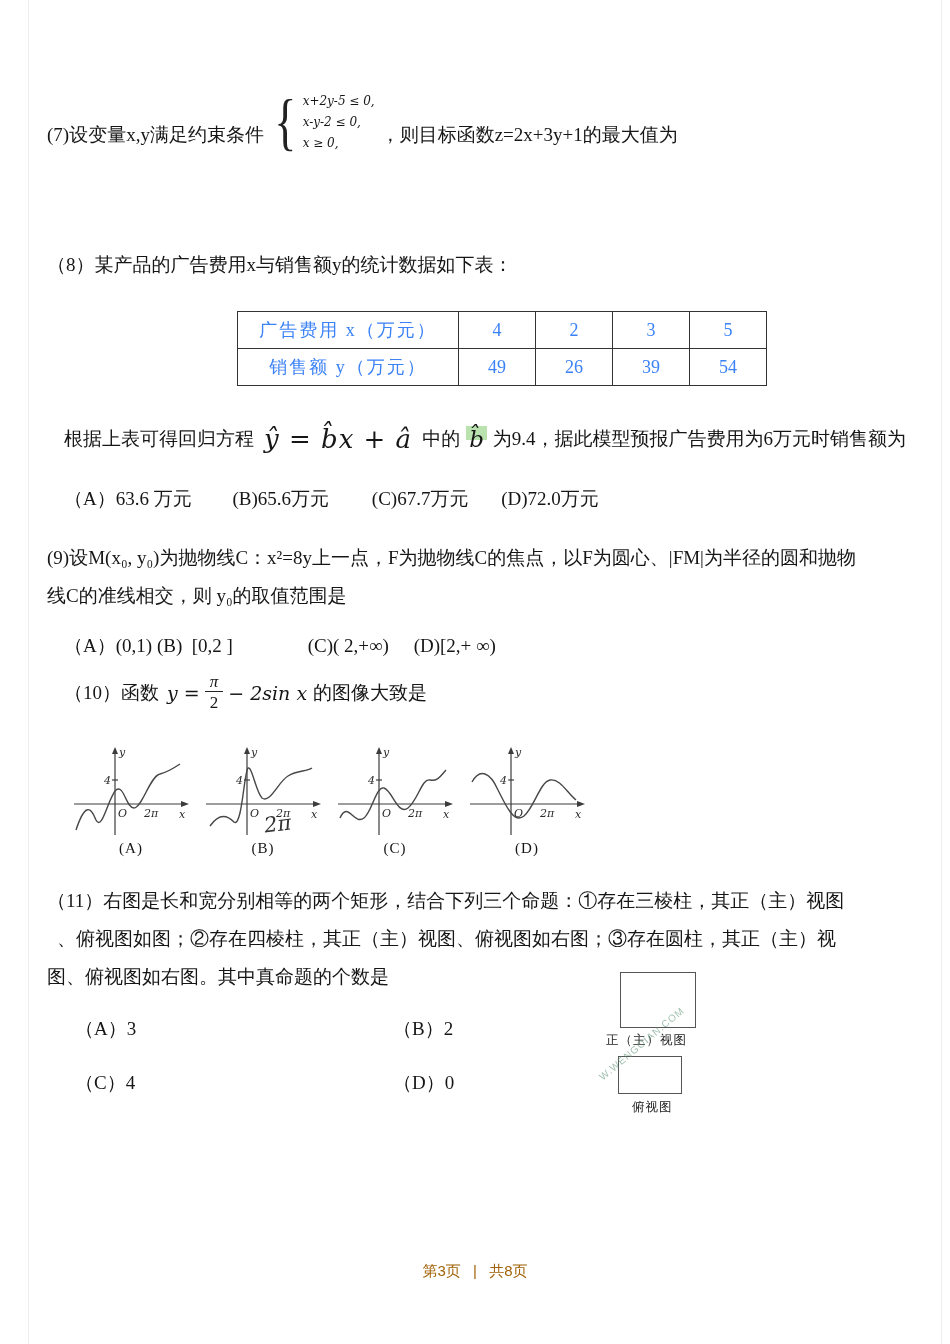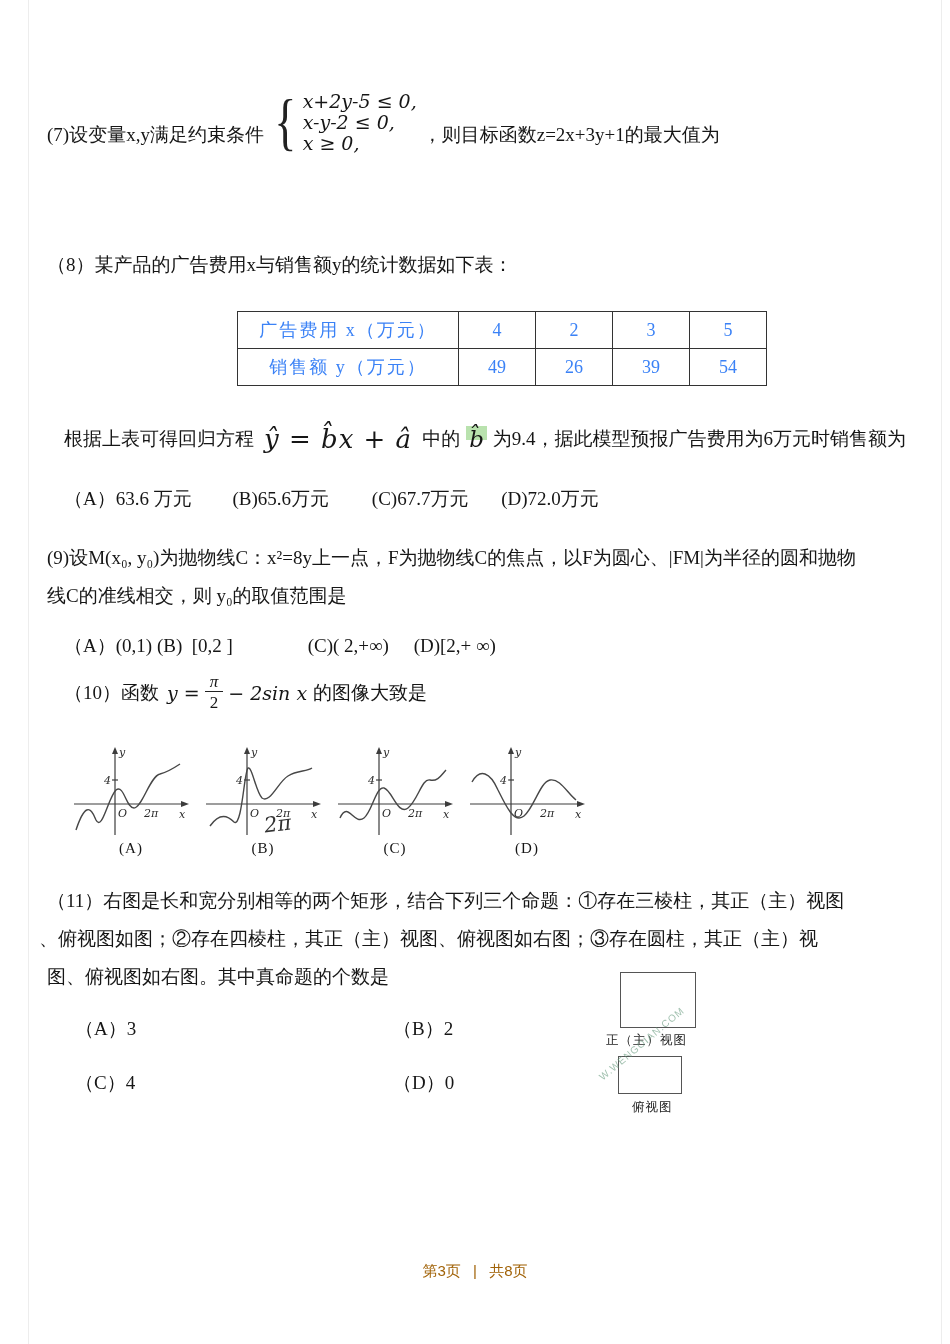--- a/index.html
+++ b/index.html
@@ -12,21 +12,21 @@
 
   
   .scan-edge{position:absolute;top:0;bottom:0;width:1px;background:#ededed;}
 
   
   .q7line{display:flex;align-items:flex-end;}
   .q7line .txt{line-height:26px;white-space:nowrap;}
   .sys{display:inline-flex;align-items:center;transform:translateY(7px);margin:0 6px;}
   .brace{font-size:64px;line-height:66px;font-weight:300;display:inline-block;transform:scaleX(.72);color:#222;}
   .sys-lines{display:inline-flex;flex-direction:column;margin-left:2px;}
-  .sys-lines span{font-style:italic;font-family:"DejaVu Serif",serif;font-size:19px;line-height:21px;white-space:pre;}
+  .sys-lines span{font-style:italic;font-family:"DejaVu Serif",serif;font-size:12px;line-height:21px;white-space:pre;}
 
   
   .opts{white-space:nowrap;}
   .opts span{display:inline-block;white-space:pre;}
 
   
   table.stat{border-collapse:collapse;font-size:18px;color:#3b82f6;}
   table.stat td{border:1.6px solid #333;text-align:center;height:36px;padding:0 6px;}
   td.rowlabel{width:208px;letter-spacing:2px;}
   td.val{width:64px;}
@@ -214,21 +214,21 @@
         <path class="curve" d="M6,40 C14,26 24,30 32,48 C40,64 48,82 58,74 C68,66 74,40 84,38 C94,36 102,52 110,58"></path>
       </svg>
       <div class="glabel">(D)</div>
     </div>
 
   </div>
 
   <div class="abs handwrite" style="left:264px;top:812px;">2π</div>
 
   <div class="abs textline" style="left:47px;top:882px;line-height:38px;">（11）右图是长和宽分别相等的两个矩形，结合下列三个命题：①存在三棱柱，其正（主）视图</div>
-  <div class="abs textline" style="left:39px;top:920px;line-height:38px;font-family:Liberation Serif, serif;">、俯视图如图；②存在四棱柱，其正（主）视图、俯视图如右图；③存在圆柱，其正（主）视</div>
+  <div class="abs textline" style="left:57px;top:920px;line-height:38px;font-family:Liberation Serif, serif;">、俯视图如图；②存在四棱柱，其正（主）视图、俯视图如右图；③存在圆柱，其正（主）视</div>
   <div class="abs textline" style="left:47px;top:958px;line-height:38px;">图、俯视图如右图。其中真命题的个数是</div>
 
   <div class="abs" style="left:75px;top:1016px;">（A）3</div>
   <div class="abs" style="left:393px;top:1016px;">（B）2</div>
   <div class="abs" style="left:75px;top:1070px;">（C）4</div>
   <div class="abs" style="left:393px;top:1070px;">（D）0</div>
 
   <div class="abs fig" style="left:606px;top:972px;">
     <div class="rect1"></div>
     <div class="lbl1">正（主）视图</div>

